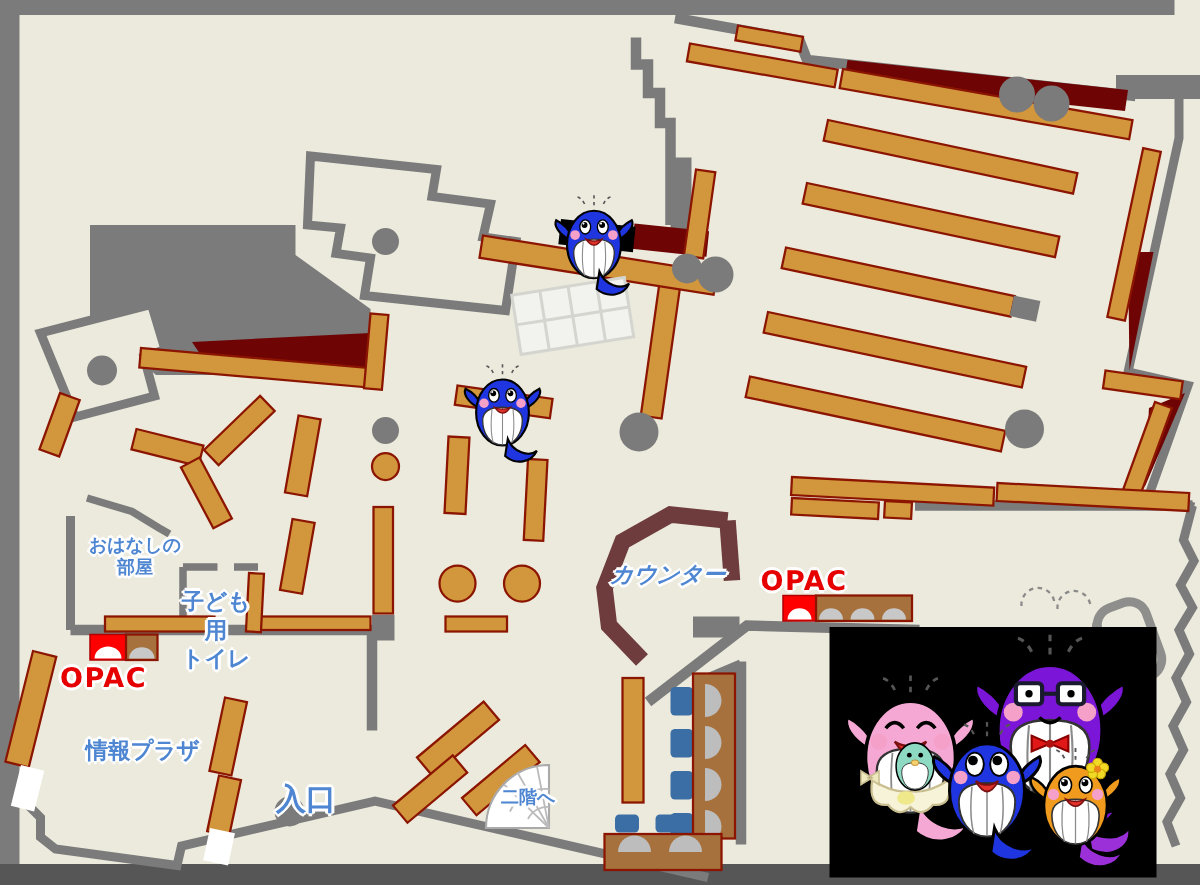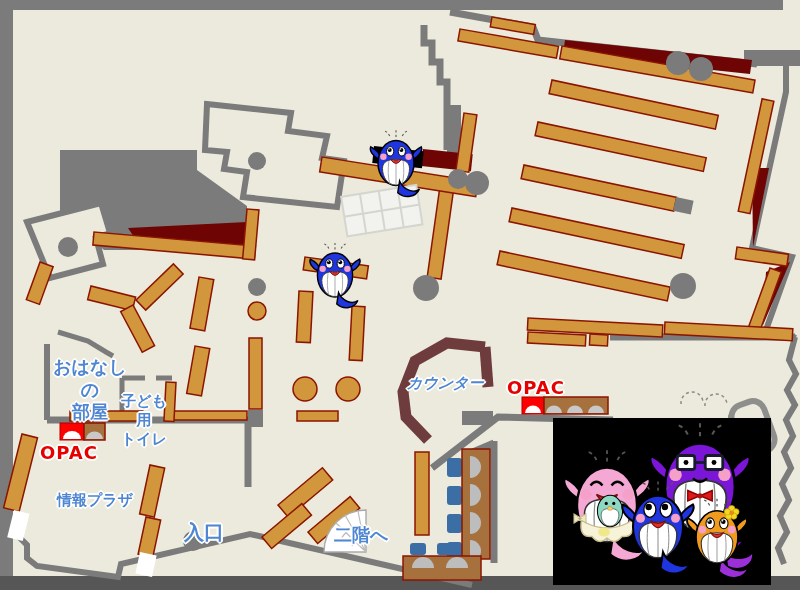--- a/index.html
+++ b/index.html
@@ -312,27 +312,27 @@
         <circle cx="4" cy="-1" r="3" fill="var(--c-flower-yellow)" stroke="#C8A800" stroke-width=".7"></circle>
         <circle cx="2" cy="3" r="3" fill="var(--c-flower-yellow)" stroke="#C8A800" stroke-width=".7"></circle>
         <circle cx="-3" cy="3" r="3" fill="var(--c-flower-yellow)" stroke="#C8A800" stroke-width=".7"></circle>
         <circle cx="-4" cy="-1" r="3" fill="var(--c-flower-yellow)" stroke="#C8A800" stroke-width=".7"></circle>
         <circle cx="0" cy="0" r="2.2" fill="#E8861A"></circle>
       </g>
     </g>
   </g>
 </svg>
 
-<div class="label center" style="left:50px;top:356px;width:80px;font-size:18px;">
+<div class="label center" style="left:50px;top:356px;width:80px;font-size:12px;">
   <span>おはなしの</span><br>
   <span>部屋</span>
 </div>
 <div class="label center" style="left:116px;top:392px;width:56px;font-size:15px;">
   <span>子ども用</span><br>
   <span>トイレ</span>
 </div>
 <div class="label red" style="left:40px;top:442px;font-size:18px;letter-spacing:1px;">OPAC</div>
 <div class="label" style="left:57px;top:491px;font-size:15px;">情報プラザ</div>
 <div class="label" style="left:184px;top:520px;font-size:20px;">入口</div>
-<div class="label" style="left:334px;top:524px;font-size:18px;text-align:center;">二階へ</div>
+<div class="label" style="left:334px;top:524px;font-size:12px;text-align:center;">二階へ</div>
 <div class="label" style="left:407px;top:374px;font-size:15px;font-style:italic;transform:skewX(-6deg);">カウンター</div>
 <div class="label red" style="left:507px;top:377px;font-size:18px;letter-spacing:1px;">OPAC</div>
 </div>
 
 </body></html>

